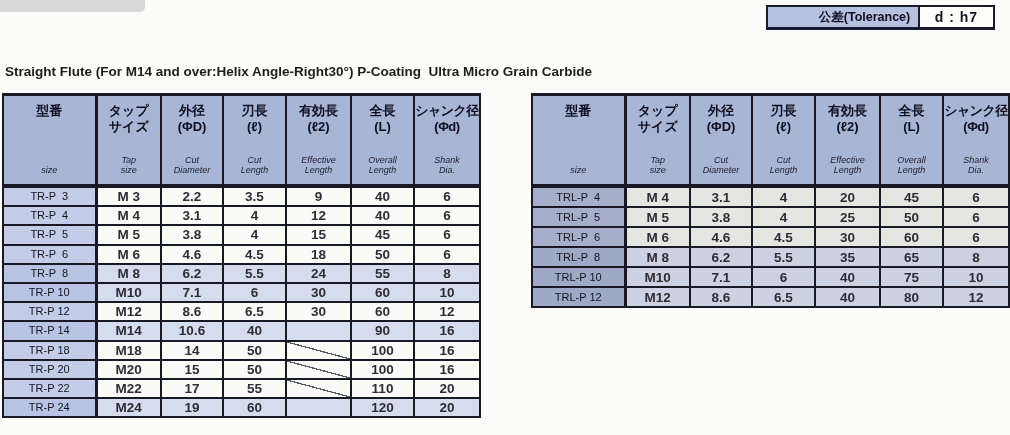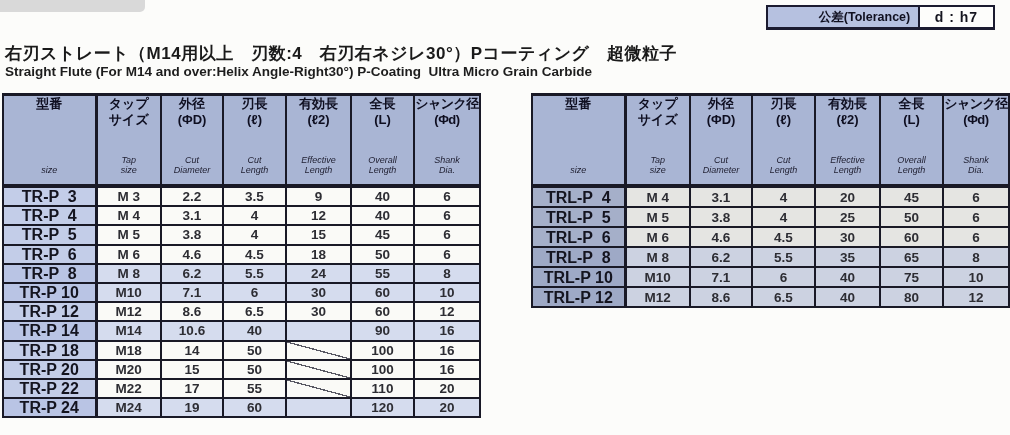--- a/index.html
+++ b/index.html
@@ -59,37 +59,37 @@
   }
   .spec-table thead th{
     background:#a9b5d4;height:88px;vertical-align:top;
     border-top-width:3px;border-bottom-width:4px;
   }
   .spec-table thead th .hwrap{
     display:flex;flex-direction:column;height:100%;
   }
   .hjp{
     font-size:13px;font-weight:700;line-height:16px;color:#0e0e20;
-    white-space:pre-line;
+    white-space:pre-line;padding-top:7px;
   }
   .hjp.small{font-size:13px;letter-spacing:-0.5px;}
   .hen{
     font-style:italic;font-size:9px;font-weight:400;line-height:10px;
     color:#1e1e30;white-space:pre-line;margin-top:auto;padding-bottom:9px;
   }
 
   .spec-table td{
     height:17.2px;font-size:13.5px;font-weight:600;color:#2d2d33;
     background:#fafaf7;white-space:pre;line-height:17px;
   }
   .right-table td{background:#e5e5e2;height:18px;}
 
   td.model,th.model{border-right-width:3px;}
   td.model{
-    background:#c3cde8 !important;font-weight:700;color:#14141f;font-size:16px;
+    background:#c3cde8 !important;font-weight:400;color:#14141f;font-size:11px;
   }
   .right-table td.model{background:#a5afc9 !important;}
 
   tr.shaded td{background:#d5dcee;}
   .right-table tr.shaded td{background:#ccd2e1;}
   tr.shaded td.model{background:#b9c4e4 !important;}
   .right-table tr.shaded td.model{background:#9ea9c6 !important;}
 
   td.diag{
     background-image:linear-gradient(to top right,
@@ -101,21 +101,20 @@
 
 <div class="page">
 
   <div class="corner-strip"></div>
 
   <div class="tolerance-box">
     <div class="tol-label">公差(Tolerance)</div>
     <div class="tol-value">d : h7</div>
   </div>
 
-  <div class="title-jp">右刃ストレート（M14用以上　刃数:4　右刃右ネジレ30°）Pコーティング　超微粒子</div>
   <div class="title-en">Straight Flute (For M14 and over:Helix Angle-Right30°) P-Coating  Ultra Micro Grain Carbide</div>
 
   <table class="spec-table left-table">
       <colgroup>
         <col style="width: 93px;">
         <col style="width: 65px;">
         <col style="width: 62px;">
         <col style="width: 63px;">
         <col style="width: 65px;">
         <col style="width: 63px;">

